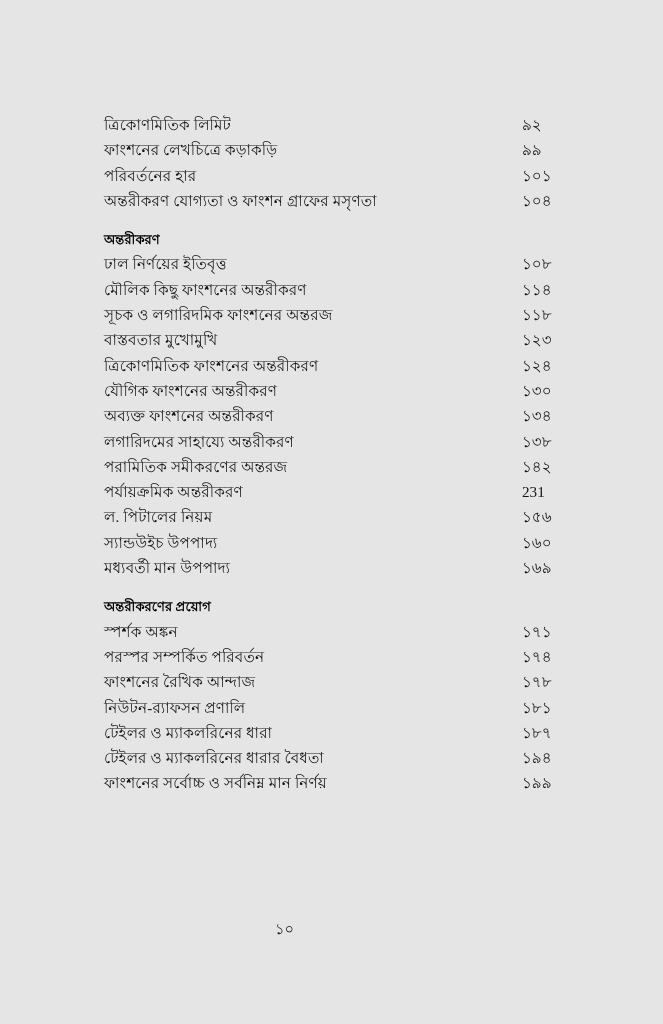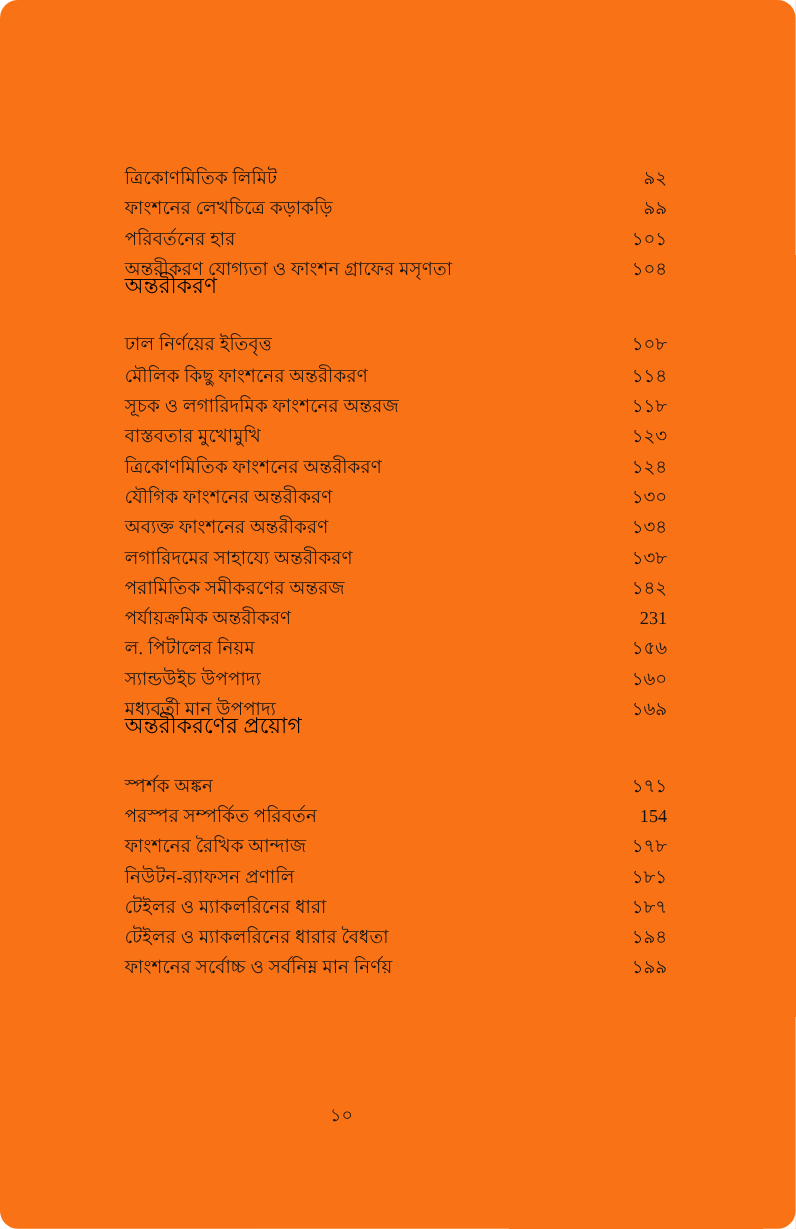--- a/index.html
+++ b/index.html
@@ -15,22 +15,21 @@
     color: #111111;
     overflow: hidden;
   }
 
   .page {
     position: absolute;
     left: 0;
     top: 0;
     width: 663px;
     height: 1024px;
-    background: #f97316;
-    border-radius: 15px;
+    background: #e5e5e5;
   }
 
   .toc {
     position: absolute;
     left: 104px;
     top: 112px;
     width: 452px;
   }
 
   .toc-entry {
@@ -46,36 +45,35 @@
     font-size: 15.2px;
     font-weight: 400;
     letter-spacing: 0.15px;
     color: #141414;
   }
 
   .entry-page {
     font-size: 15.2px;
     font-weight: 400;
     color: #141414;
-    text-align: right;
+    text-align: left;
     min-width: 34px;
     flex: 0 0 auto;
-    margin-top: 24px;
   }
 
   .toc-section-header {
     height: 25.3px;
     line-height: 25.3px;
     margin-top: 13px;
     white-space: nowrap;
   }
 
   .section-title {
-    font-size: 18px;
-    font-weight: 400;
+    font-size: 13px;
+    font-weight: 700;
     color: #000000;
     letter-spacing: 0.1px;
   }
 
   .folio {
     position: absolute;
     left: 0;
     top: 918px;
     width: 569px;
     text-align: center;
@@ -158,21 +156,21 @@
         <span class="entry-title">মধ্যবর্তী মান উপপাদ্য</span>
         <span class="entry-page">১৬৯</span>
       </div>
       <div class="toc-section-header"><span class="section-title">অন্তরীকরণের প্রয়োগ</span></div>
       <div class="toc-entry">
         <span class="entry-title">স্পর্শক অঙ্কন</span>
         <span class="entry-page">১৭১</span>
       </div>
       <div class="toc-entry">
         <span class="entry-title">পরস্পর সম্পর্কিত পরিবর্তন</span>
-        <span class="entry-page">154</span>
+        <span class="entry-page">১৭৪</span>
       </div>
       <div class="toc-entry">
         <span class="entry-title">ফাংশনের রৈখিক আন্দাজ</span>
         <span class="entry-page">১৭৮</span>
       </div>
       <div class="toc-entry">
         <span class="entry-title">নিউটন-র‍্যাফসন প্রণালি</span>
         <span class="entry-page">১৮১</span>
       </div>
       <div class="toc-entry">

